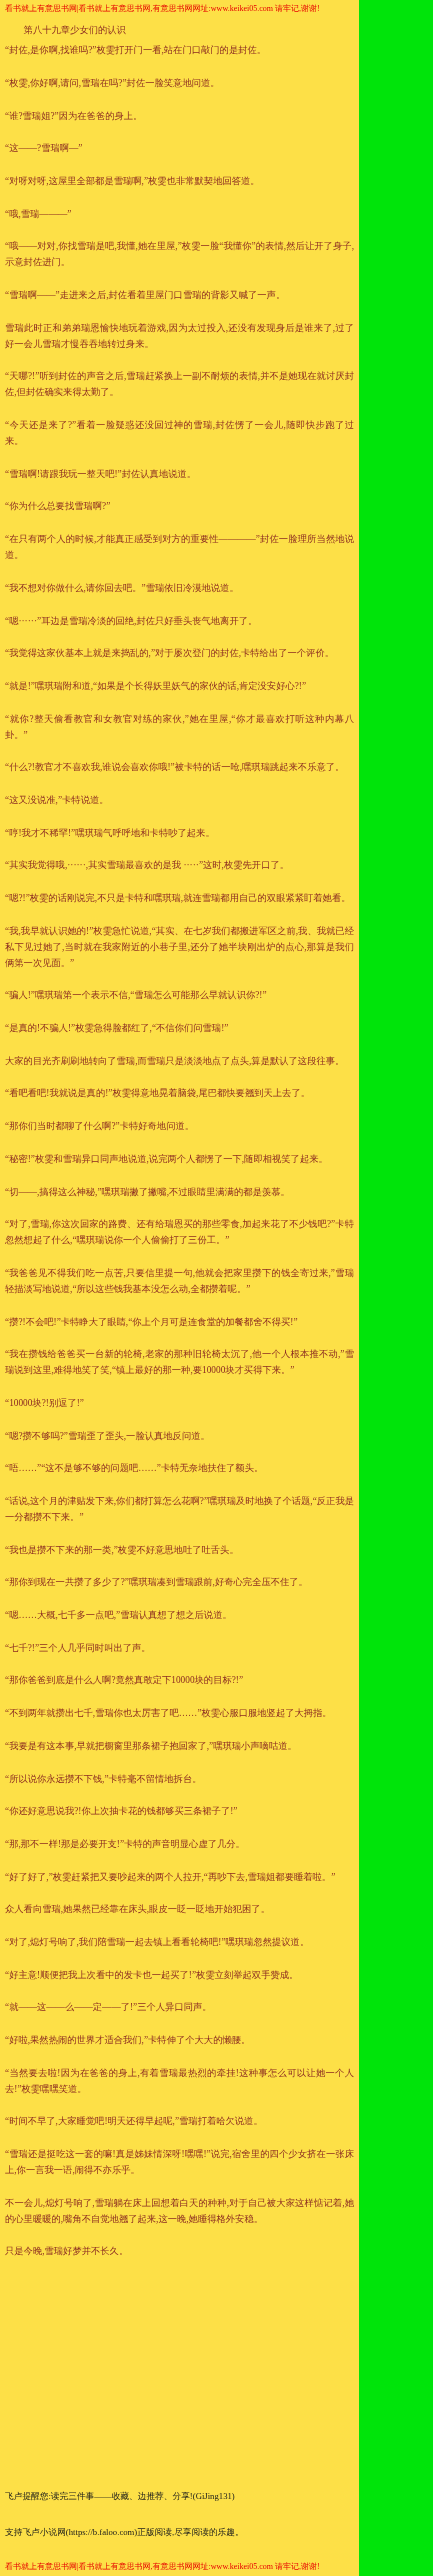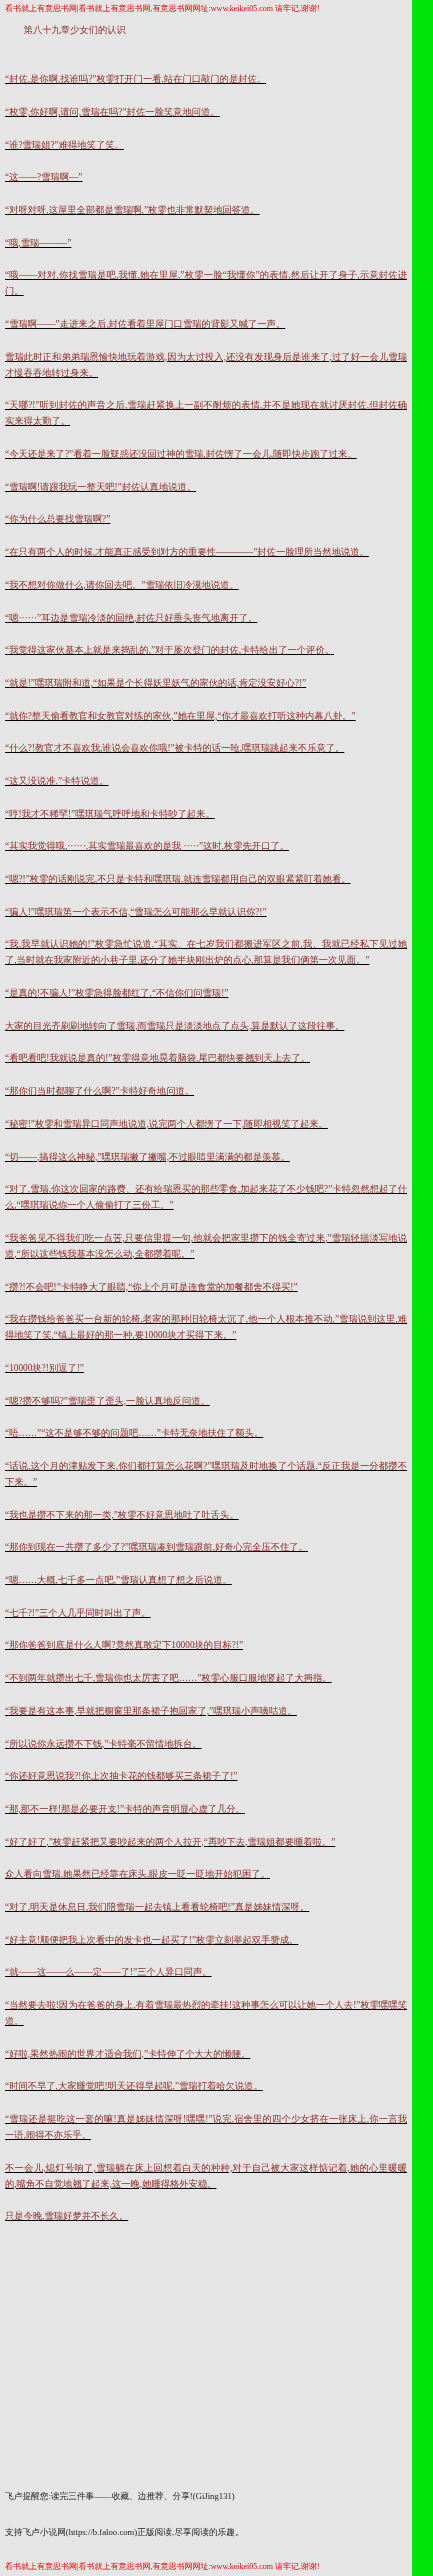--- a/index.html
+++ b/index.html
@@ -1,48 +1,48 @@
 <!DOCTYPE html>
 <html style="font-size:10px"><head>
 <meta charset="utf-8">
 <style>
   html,body{margin:0;padding:0;}
   body{
     background:#00e40a;
     font-family:"Liberation Serif", serif;
   }
   .page{
-    width:412px;
+    width:359px;
     height:2576px;
     box-sizing:border-box;
     padding:2.5px 5px 3.7px 5px;
     display:flex;
     flex-direction:column;
     overflow:hidden;
-    background:#e5e5e5;
+    background:#fde047;
   }
   .watermark{
     color:#e60000;
     font-size:8px;
     line-height:11px;
     margin-bottom:8.7px;
     word-break:break-all;
   }
   .watermark.bottom{
     margin-bottom:0;
     margin-top:10px;
   }
   .chapter-title{
     color:#8b2a21;
     font-size:9.3px;
     line-height:16px;
     text-indent:2em;
-    margin-bottom:33px;
+    margin-bottom:4px;
   }
-  .content{flex:0 0 auto;text-decoration:underline;}
+  .content{flex:0 0 auto;}
   .para{
     color:#8b2a21;
     font-size:9.3px;
     line-height:16px;
     margin:0 0 16.7px 0;
     text-align:justify;
     word-break:break-all;
   }
   .footer{
     margin-top:auto;
@@ -60,21 +60,21 @@
 
 <div class="page">
 
   <div class="watermark top">看书就上有意思书网|看书就上有意思书网,有意思书网网址:www.keikei05.com 请牢记,谢谢!</div>
 
   <div class="chapter-title">第八十九章少女们的认识</div>
 
   <div class="content">
       <p class="para">“封佐,是你啊,找谁吗?”枚雯打开门一看,站在门口敲门的是封佐。</p>
       <p class="para">“枚雯,你好啊,请问,雪瑞在吗?”封佐一脸笑意地问道。</p>
-      <p class="para">“谁?雪瑞姐?”难得地笑了笑。</p>
+      <p class="para">“谁?雪瑞姐?”因为在爸爸的身上。</p>
       <p class="para">“这——?雪瑞啊—”</p>
       <p class="para">“对呀对呀,这屋里全部都是雪瑞啊,”枚雯也非常默契地回答道。</p>
       <p class="para">“哦,雪瑞———”</p>
       <p class="para">“哦——对对,你找雪瑞是吧,我懂,她在里屋,”枚雯一脸“我懂你”的表情,然后让开了身子,示意封佐进门。</p>
       <p class="para">“雪瑞啊——”走进来之后,封佐看着里屋门口雪瑞的背影又喊了一声。</p>
       <p class="para">雪瑞此时正和弟弟瑞恩愉快地玩着游戏,因为太过投入,还没有发现身后是谁来了,过了好一会儿雪瑞才慢吞吞地转过身来。</p>
       <p class="para">“天哪?!”听到封佐的声音之后,雪瑞赶紧换上一副不耐烦的表情,并不是她现在就讨厌封佐,但封佐确实来得太勤了。</p>
       <p class="para">“今天还是来了?”看着一脸疑惑还没回过神的雪瑞,封佐愣了一会儿,随即快步跑了过来。</p>
       <p class="para">“雪瑞啊!请跟我玩一整天吧!”封佐认真地说道。</p>
       <p class="para">“你为什么总要找雪瑞啊?”</p>
@@ -82,22 +82,22 @@
       <p class="para">“我不想对你做什么,请你回去吧。”雪瑞依旧冷漠地说道。</p>
       <p class="para">“嗯······”耳边是雪瑞冷淡的回绝,封佐只好垂头丧气地离开了。</p>
       <p class="para">“我觉得这家伙基本上就是来捣乱的,”对于屡次登门的封佐,卡特给出了一个评价。</p>
       <p class="para">“就是!”嘿琪瑞附和道,“如果是个长得妖里妖气的家伙的话,肯定没安好心?!”</p>
       <p class="para">“就你?整天偷看教官和女教官对练的家伙,”她在里屋,“你才最喜欢打听这种内幕八卦。”</p>
       <p class="para">“什么?!教官才不喜欢我,谁说会喜欢你哦!”被卡特的话一呛,嘿琪瑞跳起来不乐意了。</p>
       <p class="para">“这又没说准,”卡特说道。</p>
       <p class="para">“哼!我才不稀罕!”嘿琪瑞气呼呼地和卡特吵了起来。</p>
       <p class="para">“其实我觉得哦,······,其实雪瑞最喜欢的是我 ·····”这时,枚雯先开口了。</p>
       <p class="para">“嗯?!”枚雯的话刚说完,不只是卡特和嘿琪瑞,就连雪瑞都用自己的双眼紧紧盯着她看。</p>
+      <p class="para">“我,我早就认识她的!”枚雯急忙说道,“其实、在七岁我们都搬进军区之前,我、我就已经私下见过她了,当时就在我家附近的小巷子里,还分了她半块刚出炉的点心,那算是我们俩第一次见面。”</p>
       <p class="para">“骗人!”嘿琪瑞第一个表示不信,“雪瑞怎么可能那么早就认识你?!”</p>
-      <p class="para">“我,我早就认识她的!”枚雯急忙说道,“其实、在七岁我们都搬进军区之前,我、我就已经私下见过她了,当时就在我家附近的小巷子里,还分了她半块刚出炉的点心,那算是我们俩第一次见面。”</p>
       <p class="para">“是真的!不骗人!”枚雯急得脸都红了,“不信你们问雪瑞!”</p>
       <p class="para">大家的目光齐刷刷地转向了雪瑞,而雪瑞只是淡淡地点了点头,算是默认了这段往事。</p>
       <p class="para">“看吧看吧!我就说是真的!”枚雯得意地晃着脑袋,尾巴都快要翘到天上去了。</p>
       <p class="para">“那你们当时都聊了什么啊?”卡特好奇地问道。</p>
       <p class="para">“秘密!”枚雯和雪瑞异口同声地说道,说完两个人都愣了一下,随即相视笑了起来。</p>
       <p class="para">“切——,搞得这么神秘,”嘿琪瑞撇了撇嘴,不过眼睛里满满的都是羡慕。</p>
       <p class="para">“对了,雪瑞,你这次回家的路费、还有给瑞恩买的那些零食,加起来花了不少钱吧?”卡特忽然想起了什么,“嘿琪瑞说你一个人偷偷打了三份工。”</p>
       <p class="para">“我爸爸见不得我们吃一点苦,只要信里提一句,他就会把家里攒下的钱全寄过来,”雪瑞轻描淡写地说道,“所以这些钱我基本没怎么动,全都攒着呢。”</p>
       <p class="para">“攒?!不会吧!”卡特睁大了眼睛,“你上个月可是连食堂的加餐都舍不得买!”</p>
       <p class="para">“我在攒钱给爸爸买一台新的轮椅,老家的那种旧轮椅太沉了,他一个人根本推不动,”雪瑞说到这里,难得地笑了笑,“镇上最好的那一种,要10000块才买得下来。”</p>
@@ -110,25 +110,25 @@
       <p class="para">“嗯……大概,七千多一点吧,”雪瑞认真想了想之后说道。</p>
       <p class="para">“七千?!”三个人几乎同时叫出了声。</p>
       <p class="para">“那你爸爸到底是什么人啊?竟然真敢定下10000块的目标?!”</p>
       <p class="para">“不到两年就攒出七千,雪瑞你也太厉害了吧……”枚雯心服口服地竖起了大拇指。</p>
       <p class="para">“我要是有这本事,早就把橱窗里那条裙子抱回家了,”嘿琪瑞小声嘀咕道。</p>
       <p class="para">“所以说你永远攒不下钱,”卡特毫不留情地拆台。</p>
       <p class="para">“你还好意思说我?!你上次抽卡花的钱都够买三条裙子了!”</p>
       <p class="para">“那,那不一样!那是必要开支!”卡特的声音明显心虚了几分。</p>
       <p class="para">“好了好了,”枚雯赶紧把又要吵起来的两个人拉开,“再吵下去,雪瑞姐都要睡着啦。”</p>
       <p class="para">众人看向雪瑞,她果然已经靠在床头,眼皮一眨一眨地开始犯困了。</p>
-      <p class="para">“对了,明天是休息日,我们陪雪瑞一起去镇上看看轮椅吧!”真是姊妹情深呀。</p>
+      <p class="para">“对了,熄灯号响了,我们陪雪瑞一起去镇上看看轮椅吧!”嘿琪瑞忽然提议道。</p>
       <p class="para">“好主意!顺便把我上次看中的发卡也一起买了!”枚雯立刻举起双手赞成。</p>
       <p class="para">“就——这——么——定——了!”三个人异口同声。</p>
+      <p class="para">“好啦,果然热闹的世界才适合我们,”卡特伸了个大大的懒腰。</p>
       <p class="para">“当然要去啦!因为在爸爸的身上,有着雪瑞最热烈的牵挂!这种事怎么可以让她一个人去!”枚雯嘿嘿笑道。</p>
-      <p class="para">“好啦,果然热闹的世界才适合我们,”卡特伸了个大大的懒腰。</p>
       <p class="para">“时间不早了,大家睡觉吧!明天还得早起呢,”雪瑞打着哈欠说道。</p>
       <p class="para">“雪瑞还是挺吃这一套的嘛!真是姊妹情深呀!嘿嘿!”说完,宿舍里的四个少女挤在一张床上,你一言我一语,闹得不亦乐乎。</p>
       <p class="para">不一会儿,熄灯号响了,雪瑞躺在床上回想着白天的种种,对于自己被大家这样惦记着,她的心里暖暖的,嘴角不自觉地翘了起来,这一晚,她睡得格外安稳。</p>
       <p class="para">只是今晚,雪瑞好梦并不长久。</p>
     </div>
 
   <div class="footer">
     <p class="footer-line">飞卢提醒您:读完三件事——收藏、边推荐、分享!(GiJing131)</p>
     <p class="footer-line">支持飞卢小说网(https://b.faloo.com)正版阅读,尽享阅读的乐趣。</p>
     <div class="watermark bottom">看书就上有意思书网|看书就上有意思书网,有意思书网网址:www.keikei05.com 请牢记,谢谢!</div>

